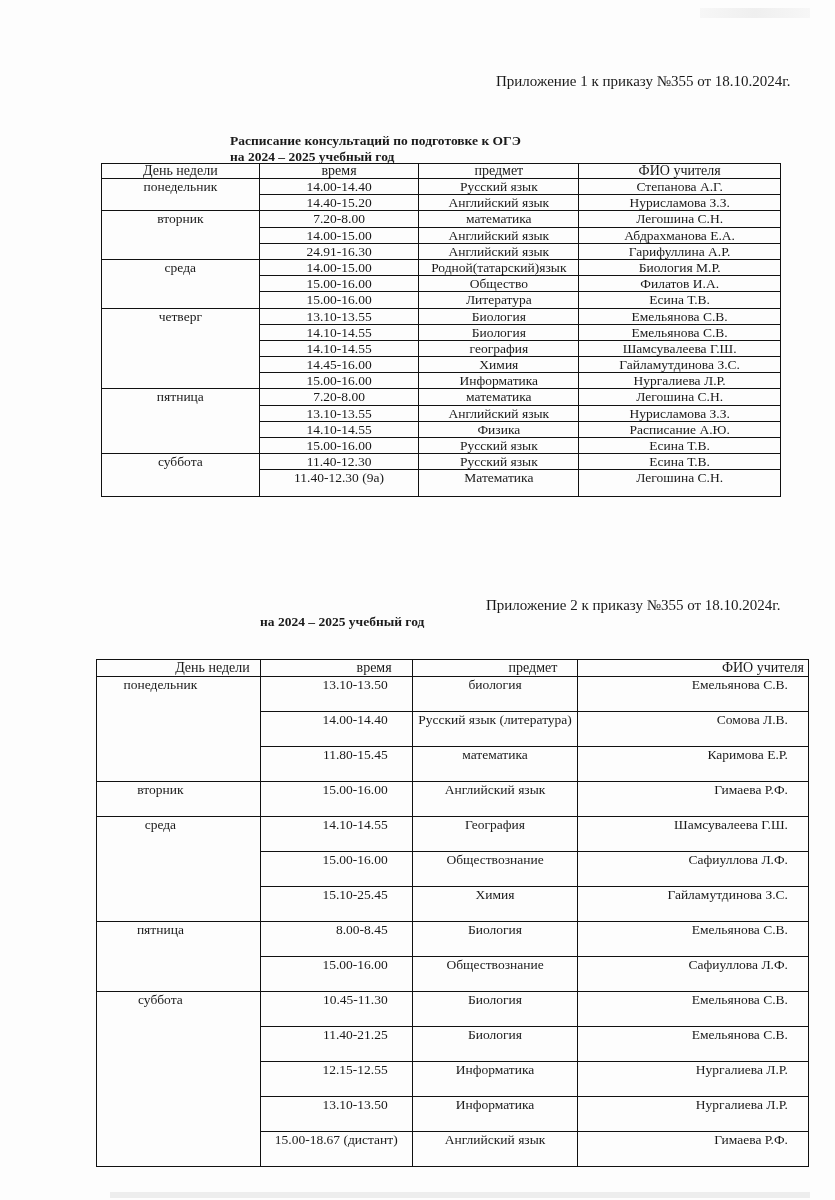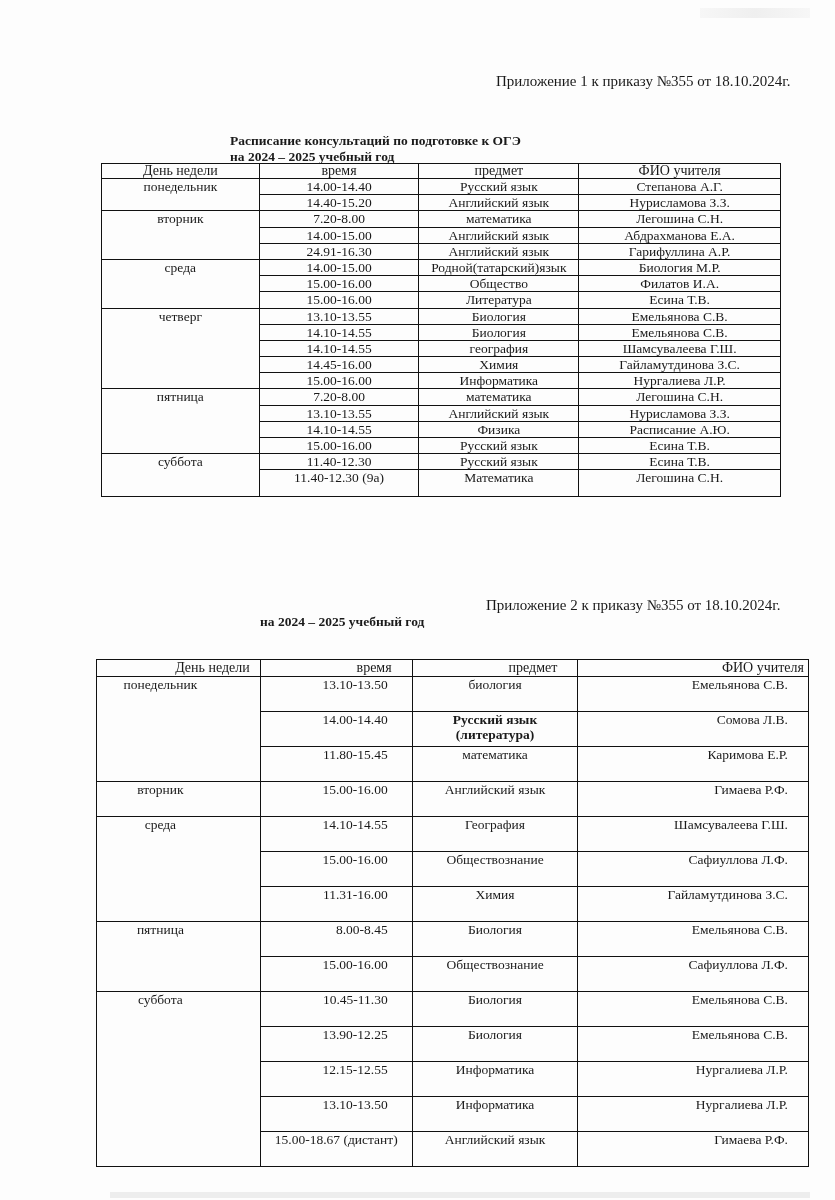--- a/index.html
+++ b/index.html
@@ -182,21 +182,21 @@
   </thead>
   <tbody id="ege-body">
       <tr>
         <td class="day" rowspan="3">понедельник</td>
         <td class="time">13.10-13.50</td>
         <td class="subj">биология</td>
         <td class="teach">Емельянова С.В.</td>
       </tr>
       <tr>
         <td class="time">14.00-14.40</td>
-        <td class="subj" style="white-space: normal; width: 150px; font-weight: bold;">Русский язык (литература)</td>
+        <td class="subj" style="white-space: normal; width: 150px;">Русский язык (литература)</td>
         <td class="teach">Сомова Л.В.</td>
       </tr>
       <tr>
         <td class="time">11.80-15.45</td>
         <td class="subj">математика</td>
         <td class="teach">Каримова Е.Р.</td>
       </tr>
       <tr>
         <td class="day" rowspan="1">вторник</td>
         <td class="time">15.00-16.00</td>
@@ -208,21 +208,21 @@
         <td class="time">14.10-14.55</td>
         <td class="subj">География</td>
         <td class="teach">Шамсувалеева Г.Ш.</td>
       </tr>
       <tr>
         <td class="time">15.00-16.00</td>
         <td class="subj">Обществознание</td>
         <td class="teach">Сафиуллова Л.Ф.</td>
       </tr>
       <tr>
-        <td class="time">11.31-16.00</td>
+        <td class="time">15.10-25.45</td>
         <td class="subj">Химия</td>
         <td class="teach">Гайламутдинова З.С.</td>
       </tr>
       <tr>
         <td class="day" rowspan="2">пятница</td>
         <td class="time">8.00-8.45</td>
         <td class="subj">Биология</td>
         <td class="teach">Емельянова С.В.</td>
       </tr>
       <tr>
@@ -230,21 +230,21 @@
         <td class="subj">Обществознание</td>
         <td class="teach">Сафиуллова Л.Ф.</td>
       </tr>
       <tr>
         <td class="day" rowspan="5">суббота</td>
         <td class="time">10.45-11.30</td>
         <td class="subj">Биология</td>
         <td class="teach">Емельянова С.В.</td>
       </tr>
       <tr>
-        <td class="time">13.90-12.25</td>
+        <td class="time">11.40-21.25</td>
         <td class="subj">Биология</td>
         <td class="teach">Емельянова С.В.</td>
       </tr>
       <tr>
         <td class="time">12.15-12.55</td>
         <td class="subj">Информатика</td>
         <td class="teach">Нургалиева Л.Р.</td>
       </tr>
       <tr>
         <td class="time">13.10-13.50</td>

